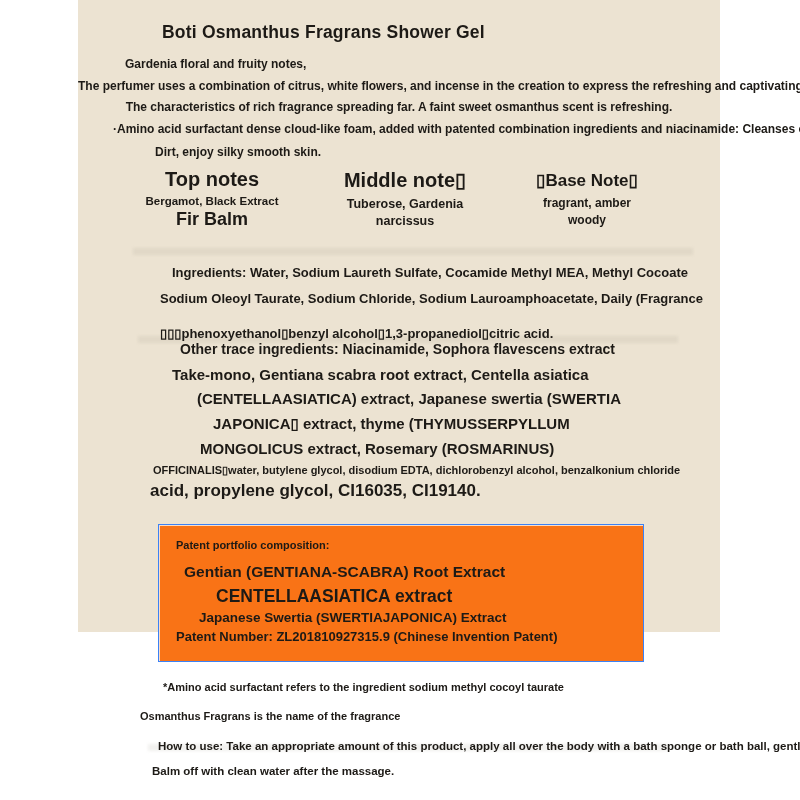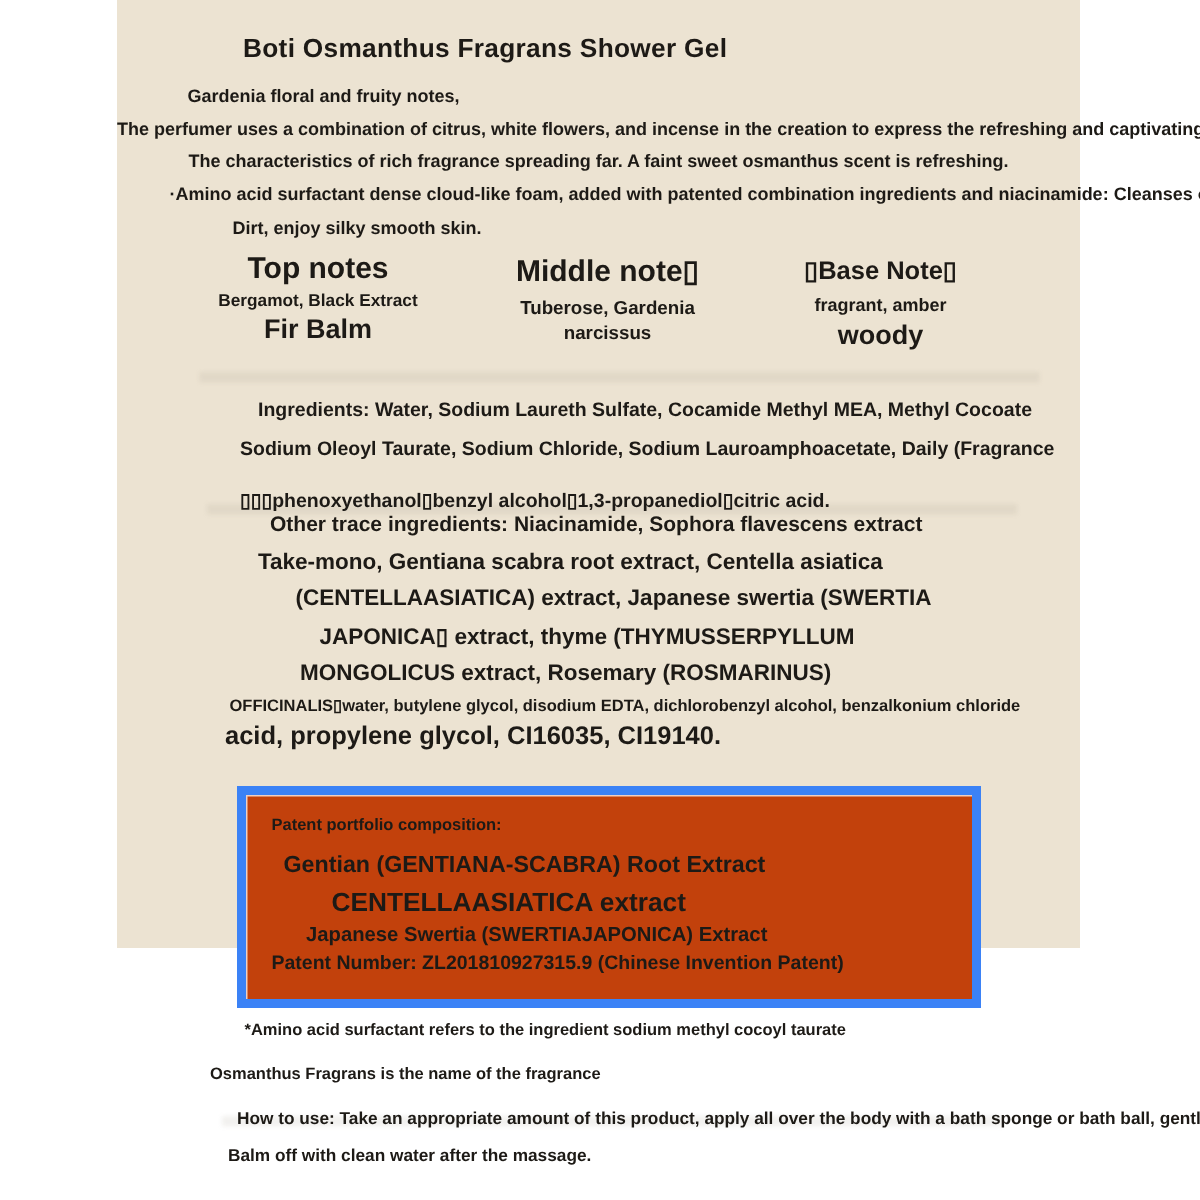--- a/index.html
+++ b/index.html
@@ -35,22 +35,22 @@
   .note-sub { font-size: 12px; font-weight: 700; }
   .note-big { font-size: 18px; font-weight: 700; }
   .ingr { font-size: 13px; font-weight: 700; }
   .trace15 { font-size: 15px; font-weight: 700; }
   .small11 { font-size: 11px; font-weight: 700; }
   .big17 { font-size: 17px; font-weight: 700; }
   .patent-box {
     position: absolute;
     left: 80px; top: 524px;
     width: 484px; height: 136px;
-    border: 6px solid #3b82f6;
-    background: #c2410c;
+    border: 1px solid #3b82f6;
+    background: #f97316;
     box-shadow: inset 1px 1px 0 rgba(255,255,255,0.75);
   }
   .foot { font-size: 11.5px; font-weight: 700; }
   .ghost {
     position: absolute;
     background: rgba(150,140,120,0.12);
     filter: blur(1.5px);
     height: 7px;
   }
 </style>
@@ -79,21 +79,21 @@
 
   <div class="abs note-col" style="left:227px; top:168px; width:200px;">
     <div class="note-h">Middle note▯</div>
     <div class="note-sub" style="font-size:12.5px; margin-top:5px;">Tuberose, Gardenia</div>
     <div class="note-sub" style="font-size:12.5px; margin-top:3px;">narcissus</div>
   </div>
 
   <div class="abs note-col" style="left:409px; top:170px; width:200px;">
     <div class="note-h3">▯Base Note▯</div>
     <div class="note-sub" style="margin-top:5px;">fragrant, amber</div>
-    <div class="note-sub" style="font-size:18px; margin-top:3px;">woody</div>
+    <div class="note-sub" style="font-size:12px; margin-top:3px;">woody</div>
   </div>
 
   <div class="abs ingr" style="left:94px; top:265px;">Ingredients: Water, Sodium Laureth Sulfate, Cocamide Methyl MEA, Methyl Cocoate</div>
   <div class="abs ingr" style="left:82px; top:291px;">Sodium Oleoyl Taurate, Sodium Chloride, Sodium Lauroamphoacetate, Daily (Fragrance</div>
   <div class="abs ingr" style="left:82px; top:326px; font-size:13px;">▯▯▯phenoxyethanol▯benzyl alcohol▯1,3-propanediol▯citric acid.</div>
 
   <div class="abs trace15" style="left:102px; top:341px; font-size:14px;">Other trace ingredients: Niacinamide, Sophora flavescens extract</div>
   <div class="abs trace15" style="left:94px; top:366px;">Take-mono, Gentiana scabra root extract, Centella asiatica</div>
   <div class="abs trace15" style="left:119px; top:390px;">(CENTELLAASIATICA) extract, Japanese swertia (SWERTIA</div>
   <div class="abs trace15" style="left:135px; top:415px;">JAPONICA▯ extract, thyme (THYMUSSERPYLLUM</div>

